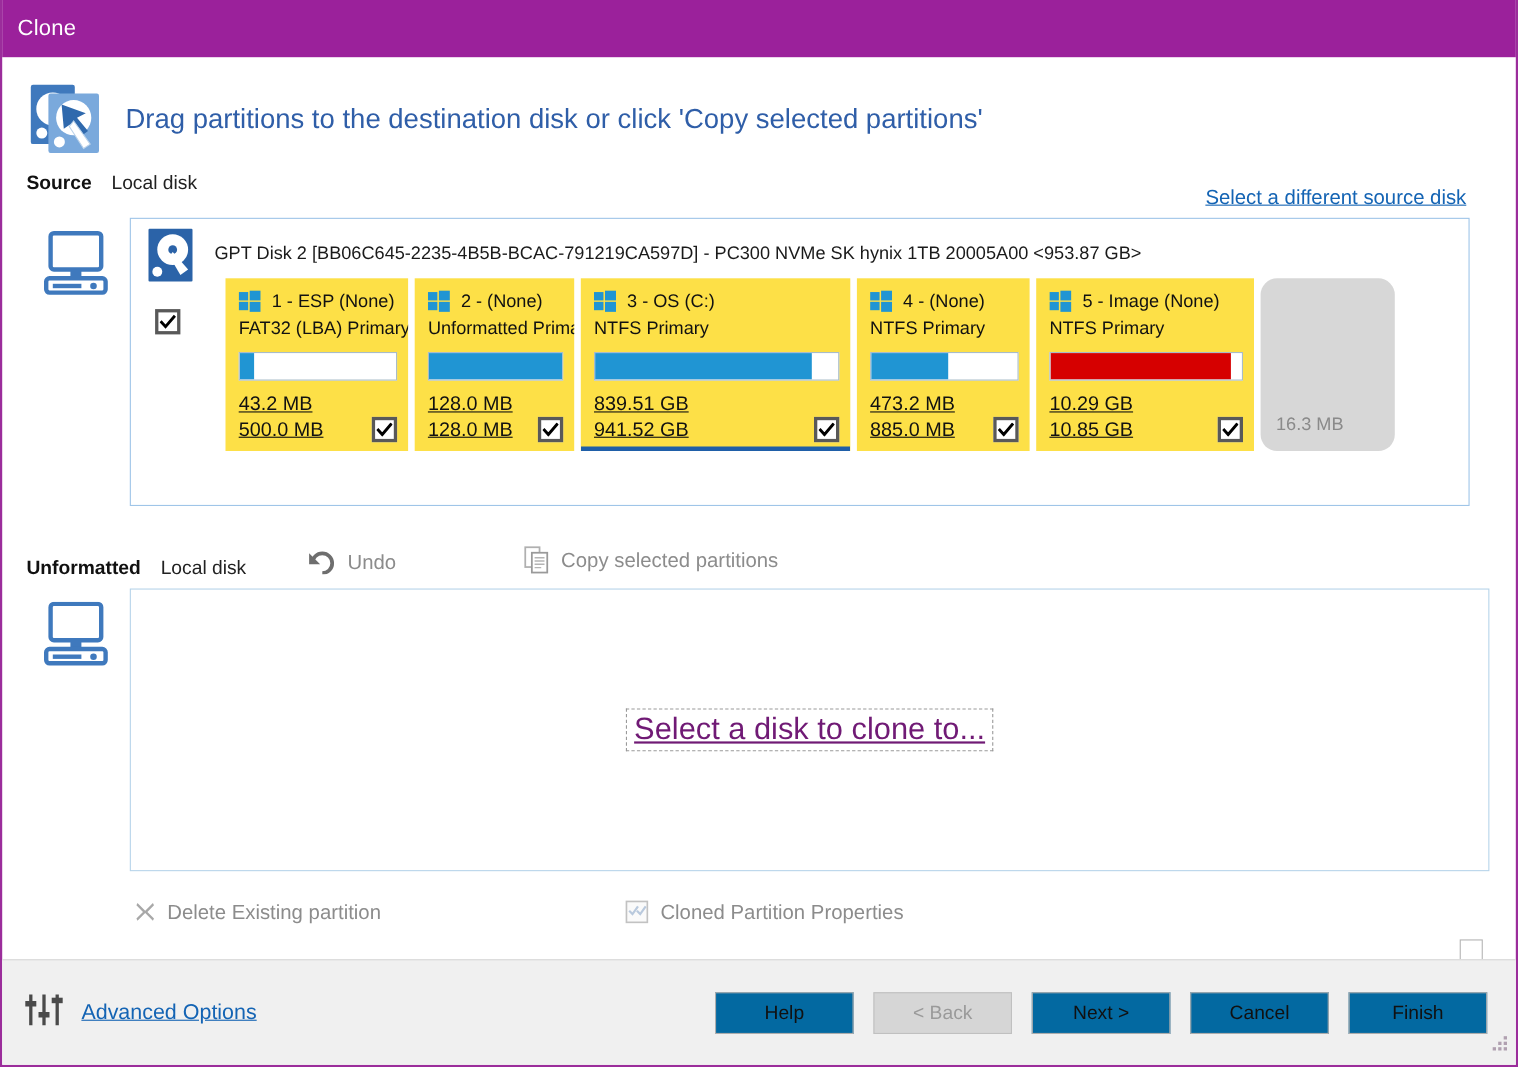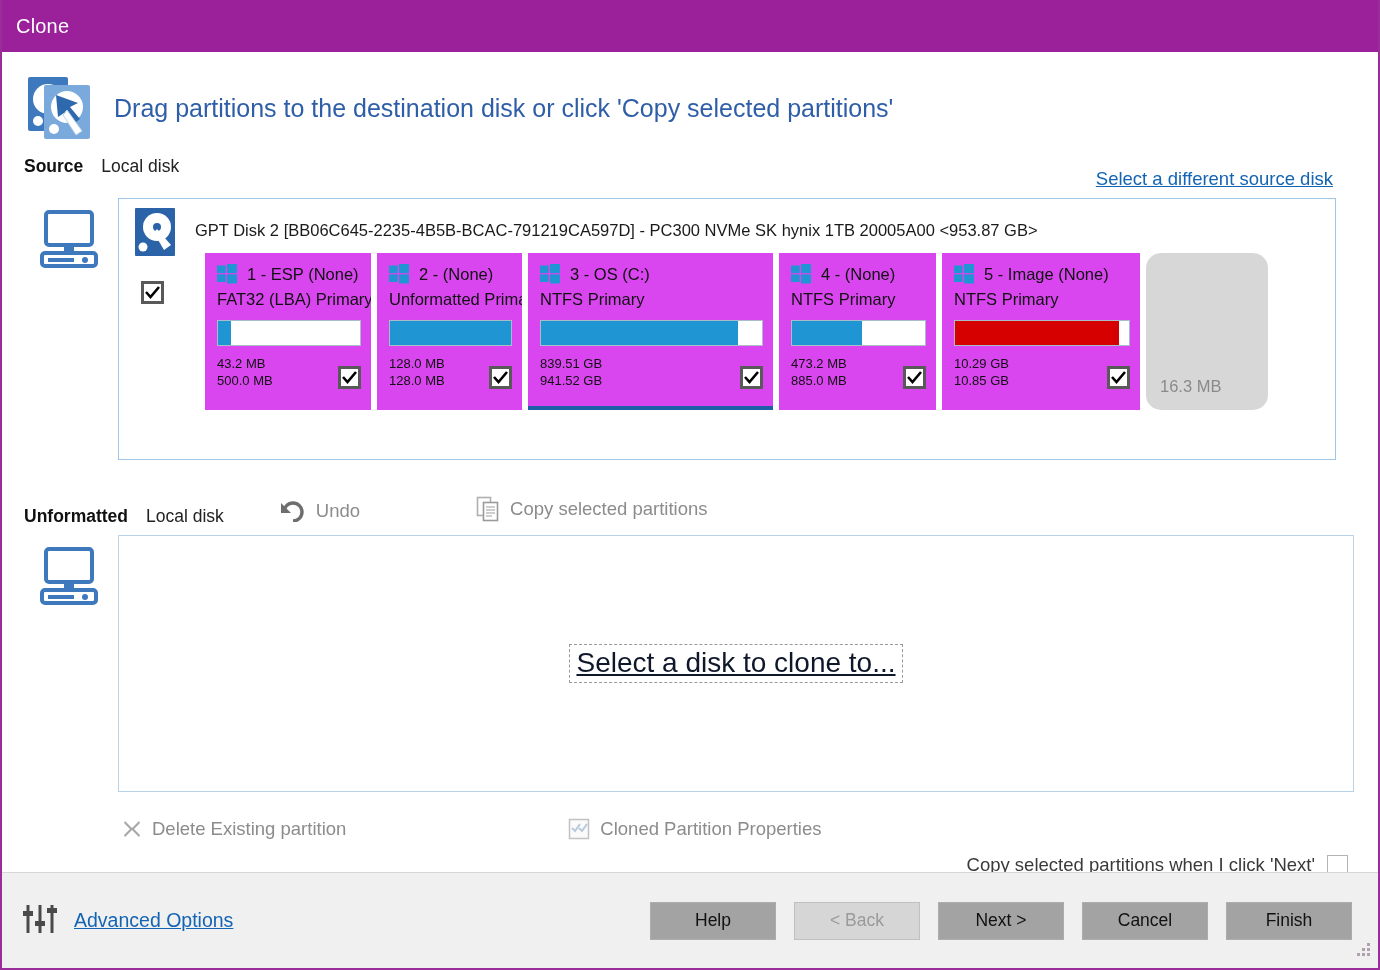--- a/index.html
+++ b/index.html
@@ -131,21 +131,21 @@
   
   .parts {
     position: absolute;
     left: 86px;
     top: 54px;
     right: 4px;
     display: flex;
     gap: 6px;
   }
   .part {
-    background: #d946ef;
+    background: #fde047;
     padding: 8px 10px 5px 12px;
     position: relative;
     height: 157px;
     overflow: hidden;
   }
   .part.selected { box-shadow: inset 0 -4px 0 0 #1f5fa8; }
   .part-head {
     display: flex;
     align-items: center;
     height: 26px;
@@ -171,21 +171,21 @@
     position: relative;
     overflow: hidden;
   }
   .bar-fill { position: absolute; left: 0; top: 0; bottom: 0; background: #2095d3; }
   .part-foot {
     margin-top: 10px;
     display: flex;
     align-items: flex-end;
     justify-content: space-between;
   }
-  .sizes { font-size: 13px; color: #111; line-height: 1.28; white-space: nowrap; }
+  .sizes { font-size: 18px; color: #111; line-height: 1.28; white-space: nowrap; text-decoration: underline; }
   .part-unalloc {
     background: #d7d7d7;
     height: 157px;
     position: relative;
     border-radius: 15px;
   }
   .part-unalloc .ulabel {
     position: absolute;
     left: 14px;
     bottom: 14px;
@@ -222,21 +222,21 @@
     border: 1px solid #b7d4ea;
     background: #ffffff;
     height: 257px;
     display: flex;
     align-items: center;
     justify-content: center;
   }
   .dashed-link {
     border: 1px dashed #9a9a9a;
     padding: 2px 6px 3px 6px;
-    color: #0f172a;
+    color: #701a75;
     font-size: 28px;
     text-decoration: underline;
     cursor: pointer;
   }
 
   .dest-tools {
     display: flex;
     padding-left: 120px;
     margin-top: 14px;
   }
@@ -274,21 +274,21 @@
     cursor: pointer;
   }
   .btns {
     margin-left: auto;
     display: flex;
     gap: 18px;
     padding-right: 26px;
   }
   .btn {
     width: 126px; height: 38px;
-    background: #a3a3a3;
+    background: #0369a1;
     border: 1px solid #adadad;
     font-size: 17.5px;
     color: #111;
     display: flex; align-items: center; justify-content: center;
     cursor: pointer;
     font-family: "Liberation Sans", sans-serif;
   }
   .btn.disabled { color: #9a9a9a; background: #d6d6d6; border-color: #c0c0c0; }
   .grip { position: absolute; right: 5px; bottom: 5px; }
 </style>
@@ -549,21 +549,20 @@
           <rect x="1.5" y="1.5" width="19" height="19" fill="#fafafa" stroke="#c2c2c2" stroke-width="1.5"></rect>
           <path d="M4 10 L7 13 L12 6" stroke="#b9c9dd" stroke-width="2" fill="none"></path>
           <path d="M11 10 L14 13 L19 6" stroke="#b9c9dd" stroke-width="2" fill="none"></path>
         </svg>
       </span>
       <span>Cloned Partition Properties</span>
     </span>
   </div>
 
   <div class="copy-next-row">
-    <span class="cn-label">Copy selected partitions when I click 'Next'</span>
     <span class="cbox empty"></span>
   </div>
 
   <div class="footer">
     <div class="adv">
       <span>
         <svg width="40" height="40" viewBox="0 0 40 40">
           <g stroke="#4a4a4a" stroke-width="3">
             <line x1="8" y1="6" x2="8" y2="34"></line>
             <line x1="20" y1="6" x2="20" y2="34"></line>

